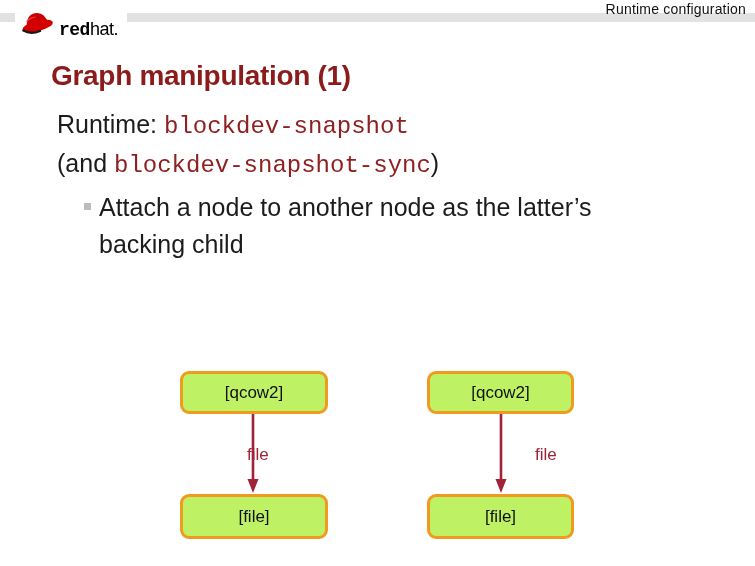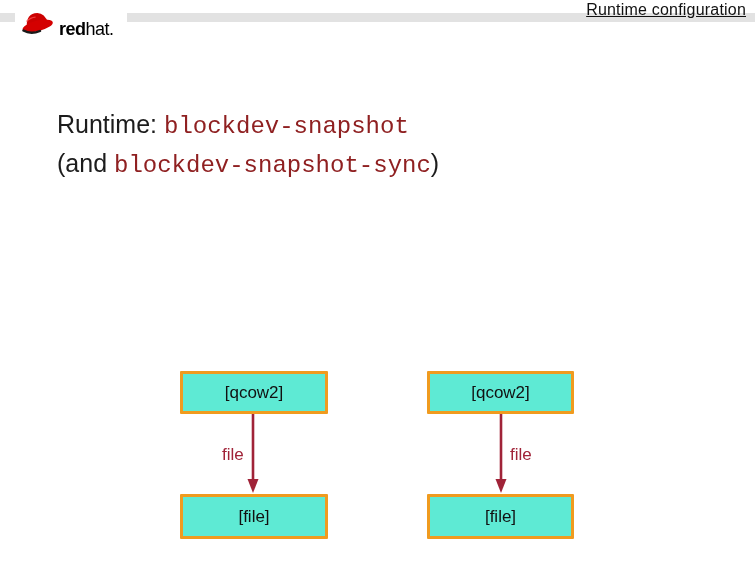--- a/index.html
+++ b/index.html
@@ -12,37 +12,37 @@
   }
   .stage { position: absolute; left: 0; top: 0; width: 755px; height: 566px; }
 
   
   .header-topstrip {
     position: absolute; left: 0; top: 0; width: 755px; height: 13px;
     background: #ffffff;
   }
   .header-section-label {
     position: absolute; right: 9px; top: 1px;
-    font-size: 16px; color: #111111; letter-spacing: 0.2px; text-decoration: underline;
+    font-size: 14px; color: #111111; letter-spacing: 0.2px;
   }
   .header-graybar {
     position: absolute; left: 0; top: 13px; width: 755px; height: 9px;
     background: #e2e2e2;
   }
   .logo {
     position: absolute; left: 15px; top: 3px; width: 112px; height: 38px;
     background: #ffffff;
     display: flex; align-items: flex-end;
   }
   .logo-hat { position: absolute; left: 4px; top: 2px; }
   .logo-word {
     position: absolute; left: 44px; top: 16px;
     font-size: 18px; color: #000000; letter-spacing: -0.5px;
   }
-  .logo-word b { font-weight: 700; }
+  .logo-word b { font-weight: 700; font-family: Liberation Mono, monospace; }
 
   
   .slide-title {
     position: absolute; left: 51px; top: 60px;
     font-size: 28px; font-weight: 700; color: #8c1b1b;
     letter-spacing: -0.3px;
   }
 
   
   .body-text {
@@ -61,28 +61,28 @@
     width: 7px; height: 7px; background: #bbbbbb;
     margin-top: 14px; margin-right: 8px; flex: 0 0 auto;
   }
   .bullet-text {
     font-size: 25px; color: #1c1c1c; line-height: 37px; width: 572px;
   }
 
   
   .node-box {
     position: absolute; height: 37px; width: 142px;
-    border: 3px solid #f09b1f; border-radius: 1px;
-    background: #5eead4;
+    border: 3px solid #f09b1f; border-radius: 9px;
+    background: #bef264;
     display: flex; align-items: center; justify-content: center;
     font-size: 17px; color: #111111;
   }
   .edge-svg { position: absolute; width: 16px; height: 81px; }
   .edge-label {
-    position: absolute; font-size: 17px; color: #a02338;
+    position: absolute; font-size: 17px; color: #a02338; margin-left: 25px;
   }
 
   
   .l-top    { left: 180px; top: 371px; }
   .l-bottom { left: 180px; top: 494px; width: 142px; height: 39px; }
   .l-edge   { left: 245px; top: 414px; }
   .l-label  { left: 222px; top: 445px; }
 
   
   .r-top    { left: 427px; top: 371px; width: 141px; }
@@ -106,26 +106,31 @@
           <path d="M7 21 Q8.5 8 18 8 Q27.5 8 29 21 Z" fill="#cc0000"></path>
           <ellipse cx="18" cy="21" rx="15.5" ry="5.2" fill="#d40000"></ellipse>
           <path d="M3 22 Q9 28 19 26.5" stroke="#1a1a1a" stroke-width="2.4" fill="none" stroke-linecap="round"></path>
           <path d="M8 14 Q13 11 18 12" stroke="#ff5a5a" stroke-width="1.3" fill="none" opacity="0.7"></path>
         </g>
       </svg>
     </span>
     <span class="logo-word"><b>red</b><span>hat</span><span>.</span></span>
   </div>
 
+  <div class="slide-title">Graph manipulation (1)</div>
 
   <div class="body-text">
     <span>Runtime: </span><span class="code">blockdev-snapshot</span><br>
     <span>(and </span><span class="code">blockdev-snapshot-sync</span><span>)</span>
   </div>
 
+  <div class="bullet-row">
+    <span class="bullet-marker"></span>
+    <span class="bullet-text">Attach a node to another node as the latter’s backing child</span>
+  </div>
 
   <div class="node-box l-top">[qcow2]</div>
   <svg class="edge-svg l-edge" viewBox="0 0 16 81">
     <line x1="8" y1="0" x2="8" y2="67" stroke="#a02338" stroke-width="2.6"></line>
     <polygon points="2.5,65 13.5,65 8,79" fill="#a02338"></polygon>
   </svg>
   <div class="edge-label l-label">file</div>
   <div class="node-box l-bottom">[file]</div>
 
   <div class="node-box r-top">[qcow2]</div>

